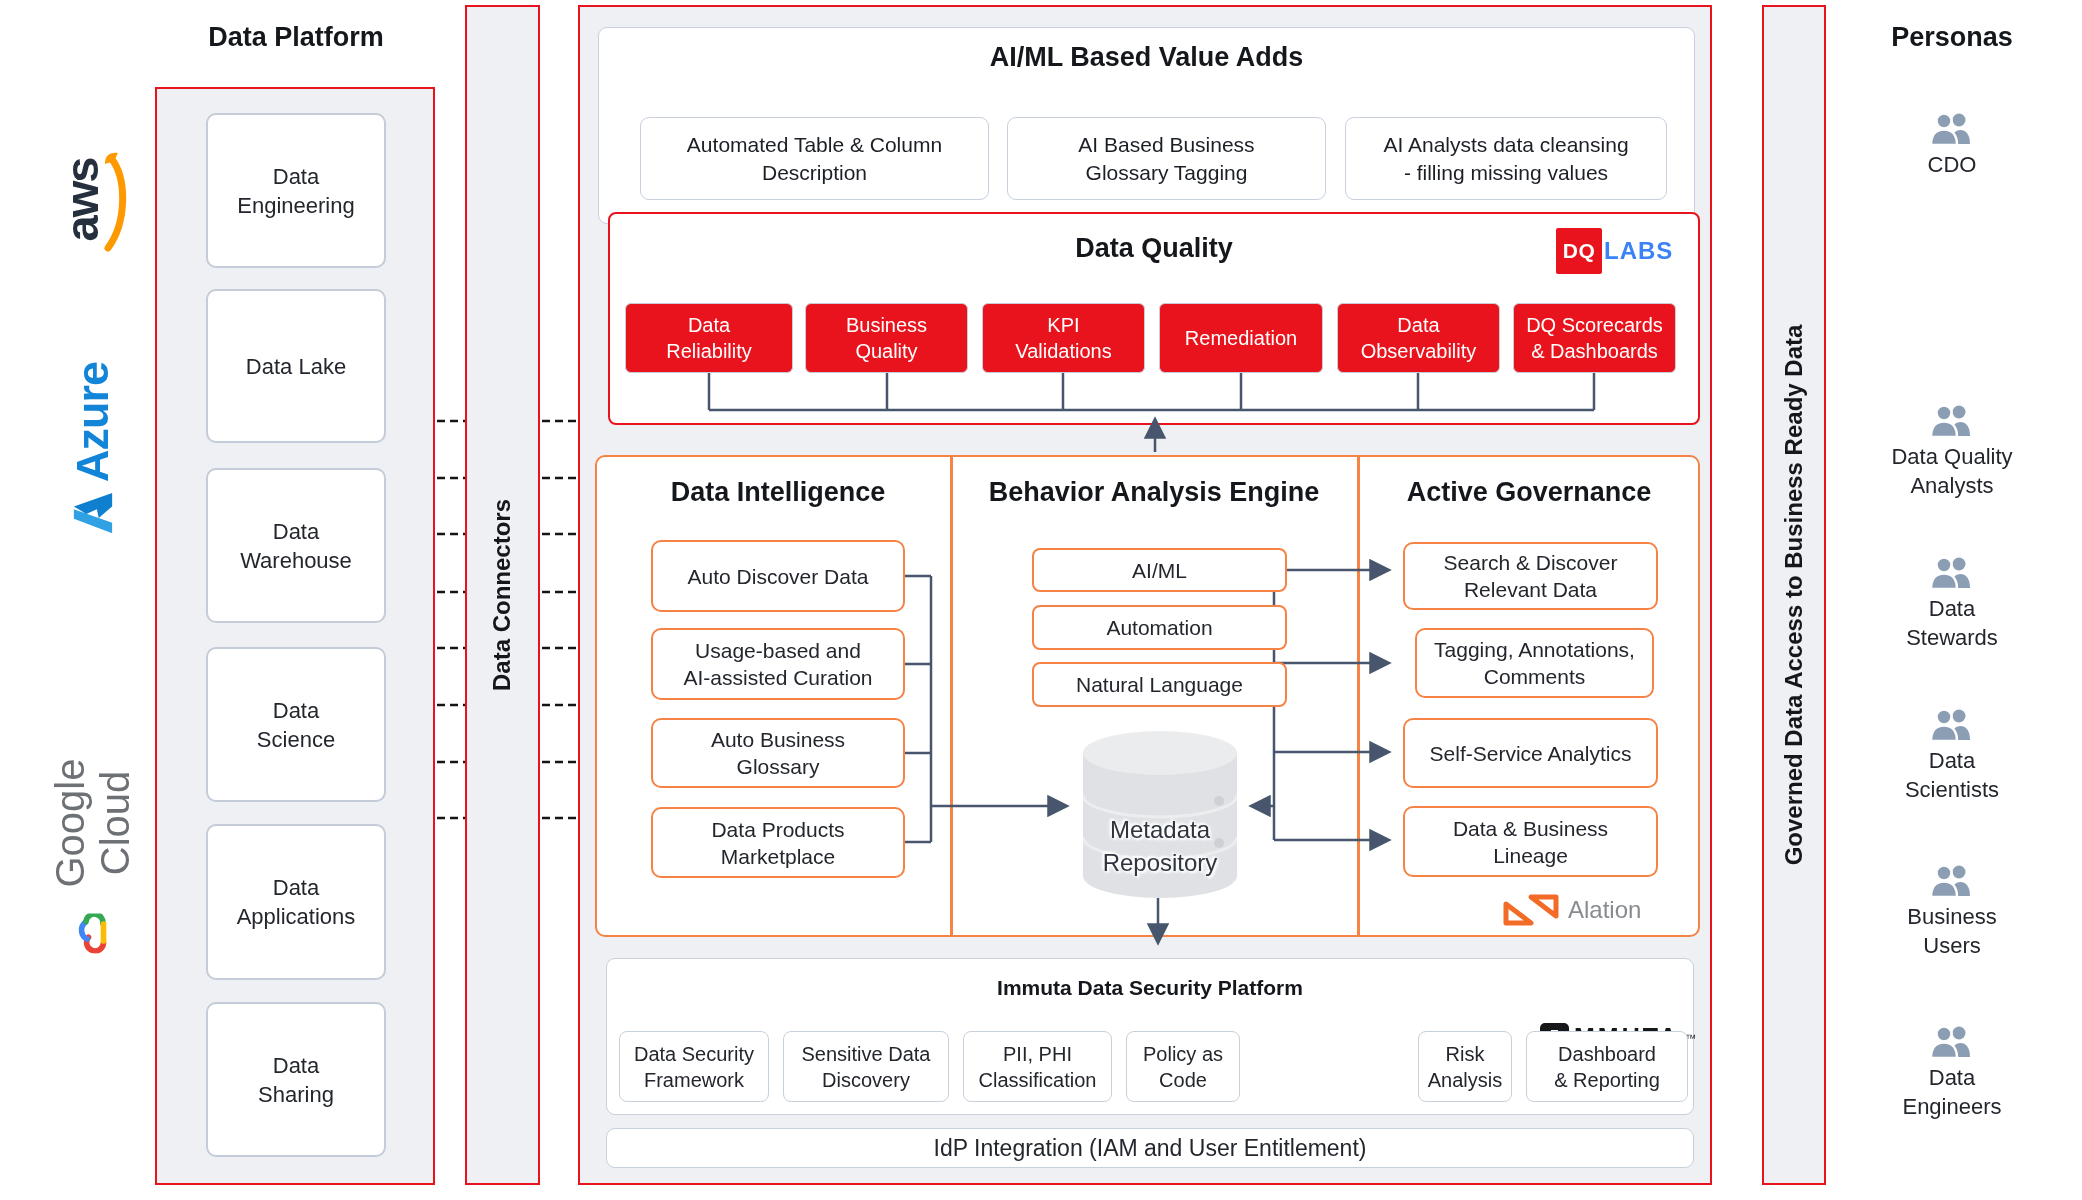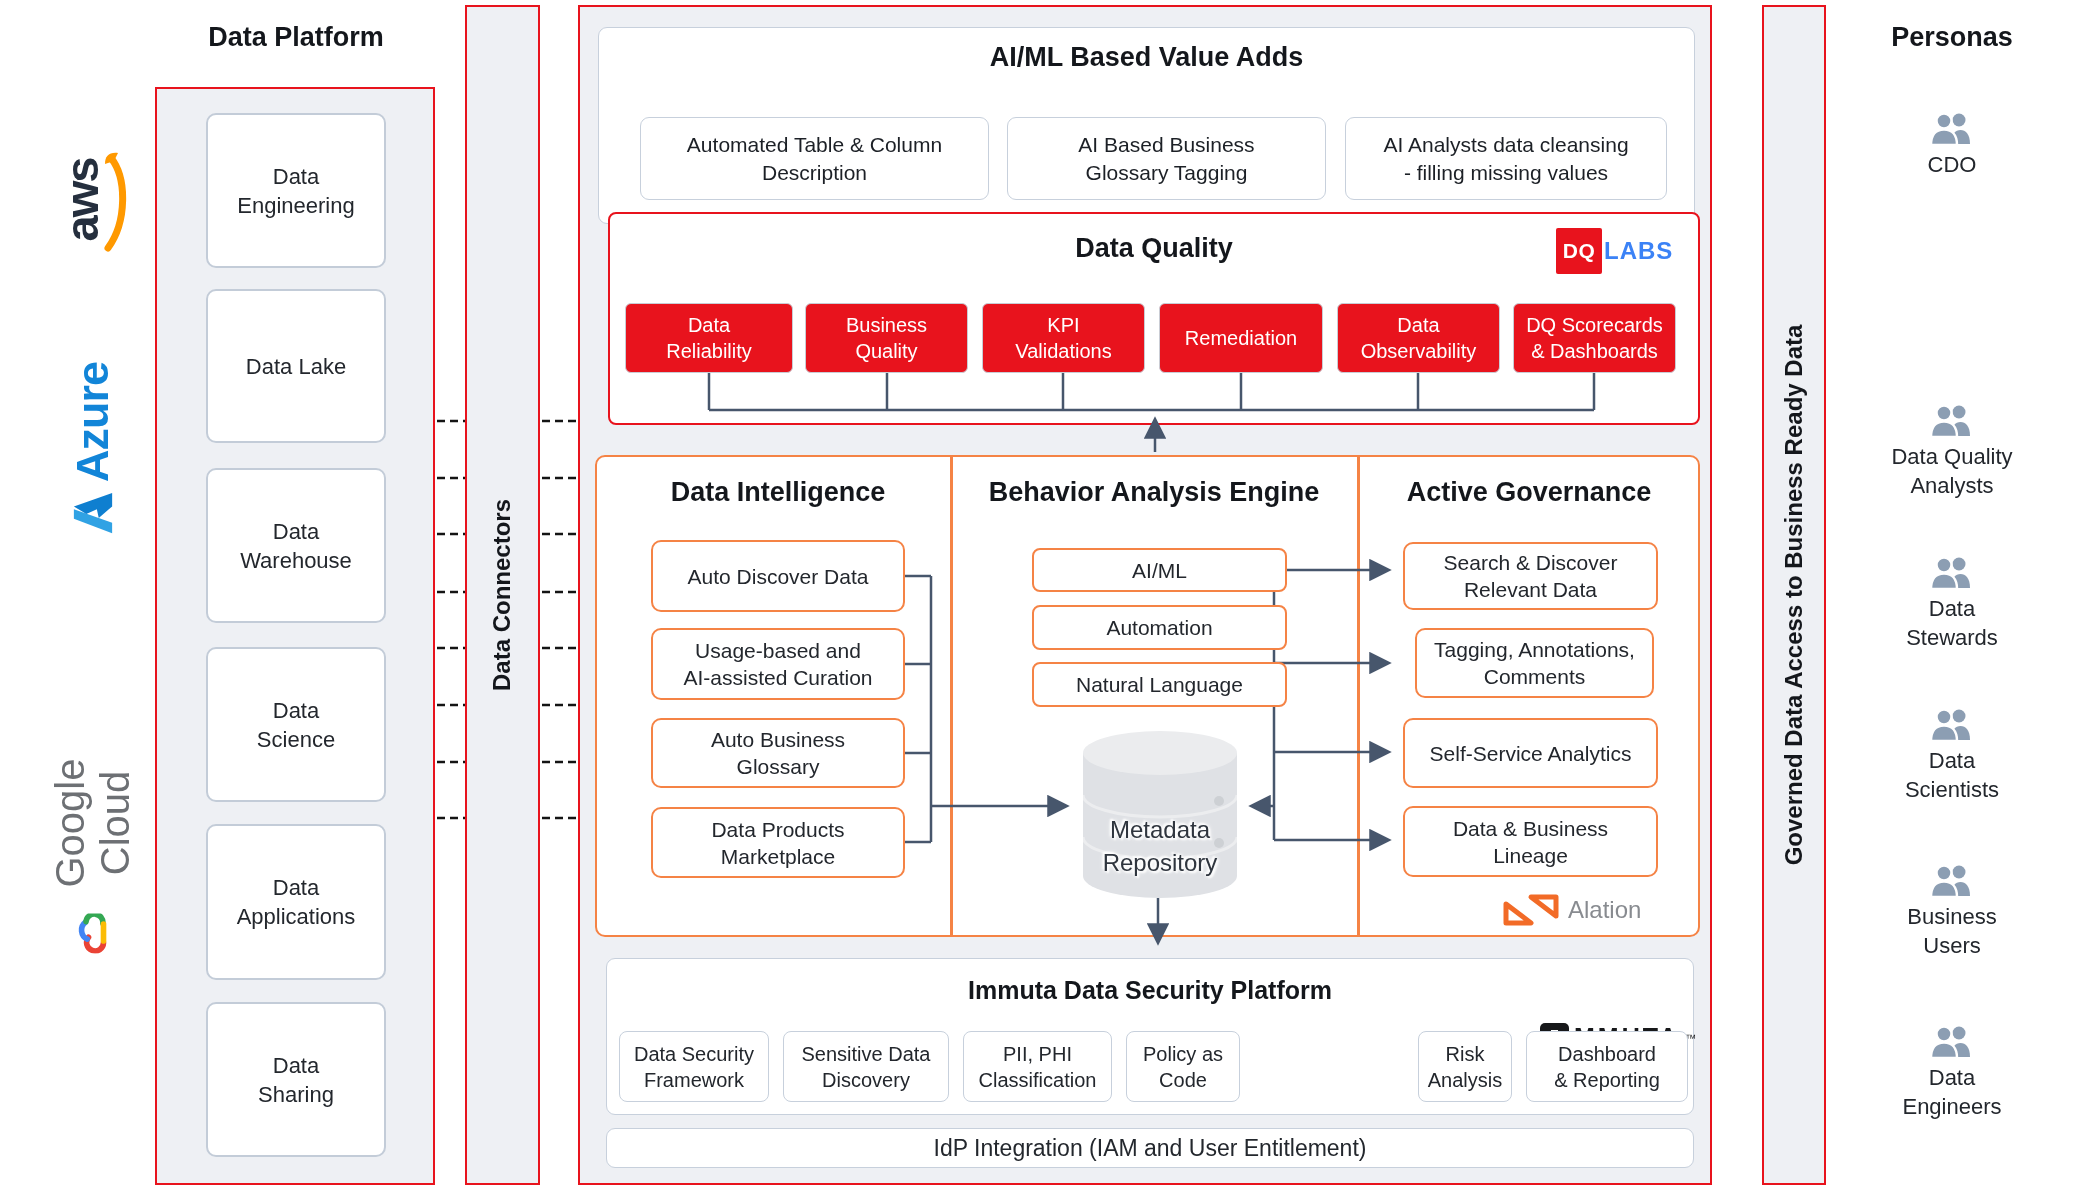--- a/index.html
+++ b/index.html
@@ -245,21 +245,21 @@
 Lineage</div>
 
   <div class="abs z2 alation" style="left:1502px;top:892px;">
     <svg width="58" height="36" viewBox="0 0 58 36">
       <path d="M4,31 V12 L29,31 Z" fill="none" stroke="#f26b27" stroke-width="5" stroke-linejoin="round"></path>
       <path d="M54,5 V24 L29,5 Z" fill="none" stroke="#f26b27" stroke-width="5" stroke-linejoin="round"></path>
     </svg>
     <span class="alation-text">Alation</span>
   </div>
 
-  <div class="abs z2 title lbl" style="left:850px;top:976px;width:600px;font-size:25px;">Immuta Data Security Platform</div>
+  <div class="abs z2 title lbl" style="left:850px;top:976px;width:600px;font-size:21px;">Immuta Data Security Platform</div>
   <div class="abs z2 imm" style="left:1540px;top:1023px;">
     <span class="imm-sq">
         <span class="imm-bar"></span>
       </span>
     <span class="imm-text">MMUTA</span>
     <span class="imm-tm">™</span>
   </div>
   <div class="abs z2 ibox flexc lbl" style="left:619px;top:1031px;width:150px;height:71px;">Data Security
 Framework</div>
   <div class="abs z2 ibox flexc lbl" style="left:783px;top:1031px;width:166px;height:71px;">Sensitive Data

